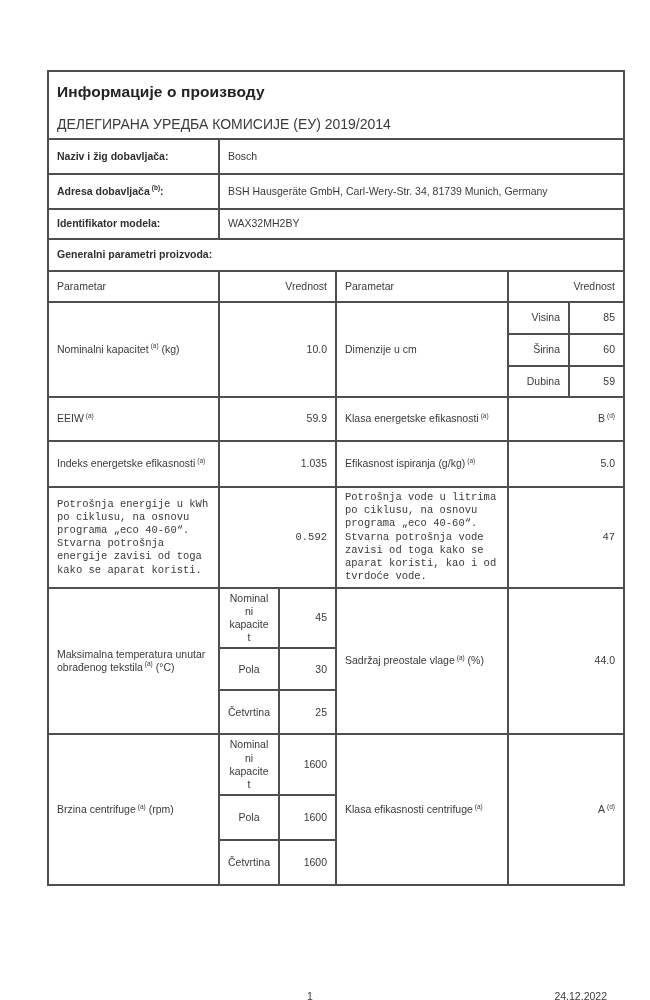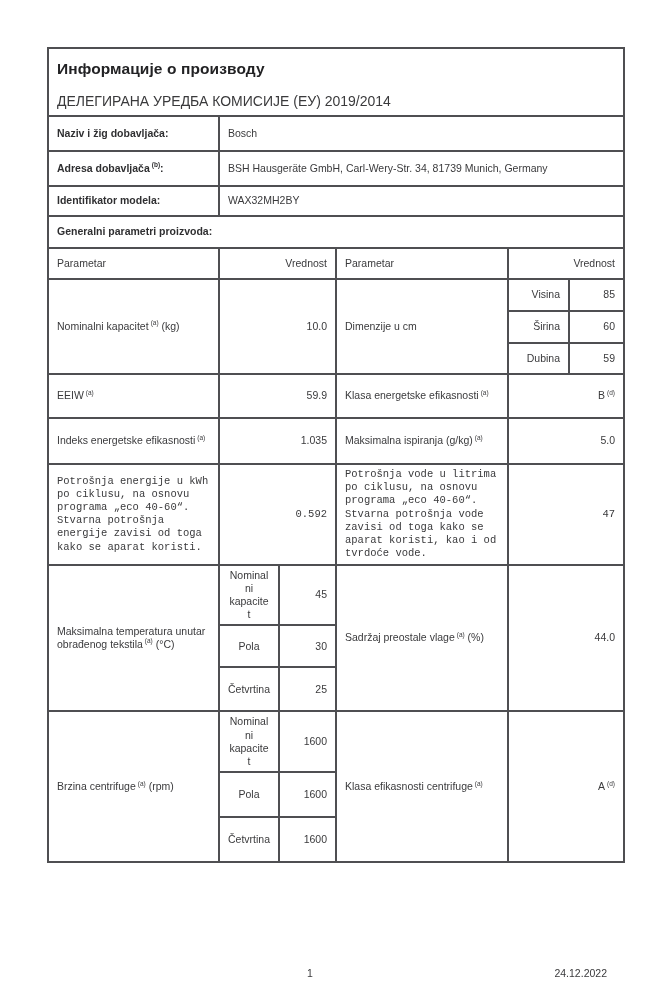--- a/index.html
+++ b/index.html
@@ -5,21 +5,21 @@
   html, body {
     margin: 0;
     padding: 0;
     width: 650px;
     height: 1000px;
     background: #ffffff;
     overflow: hidden;
     font-family: "Liberation Sans", sans-serif;
     color: #333333;
   }
-  .sheet { position: relative; width: 650px; height: 756px; }
+  .sheet { position: relative; width: 650px; height: 756px; margin-top: 23px; }
 
   table.doc {
     position: absolute;
     left: 47px;
     top: 47px;
     width: 576px;
     border-collapse: collapse;
     table-layout: fixed;
   }
   table.doc td {
@@ -149,21 +149,21 @@
         <span>B</span><sup class="fn">(d)</sup>
       </td>
     </tr>
 
     <tr class="r46">
       <td>
         <span>Indeks energetske efikasnosti</span><sup class="fn">(a)</sup>
       </td>
       <td colspan="2" class="ctr">1.035</td>
       <td>
-        <span>Maksimalna ispiranja (g/kg)</span><sup class="fn">(a)</sup>
+        <span>Efikasnost ispiranja (g/kg)</span><sup class="fn">(a)</sup>
       </td>
       <td colspan="2" class="ctr">5.0</td>
     </tr>
 
     <tr class="r99">
       <td class="para">Potrošnja energije u kWh po ciklusu, na osnovu programa „eco 40-60“. Stvarna potrošnja energije zavisi od toga kako se aparat koristi.</td>
       <td colspan="2" class="ctr">0.592</td>
       <td class="para">Potrošnja vode u litrima po ciklusu, na osnovu programa „eco 40-60“. Stvarna potrošnja vode zavisi od toga kako se aparat koristi, kao i od tvrdoće vode.</td>
       <td colspan="2" class="ctr">47</td>
     </tr>

